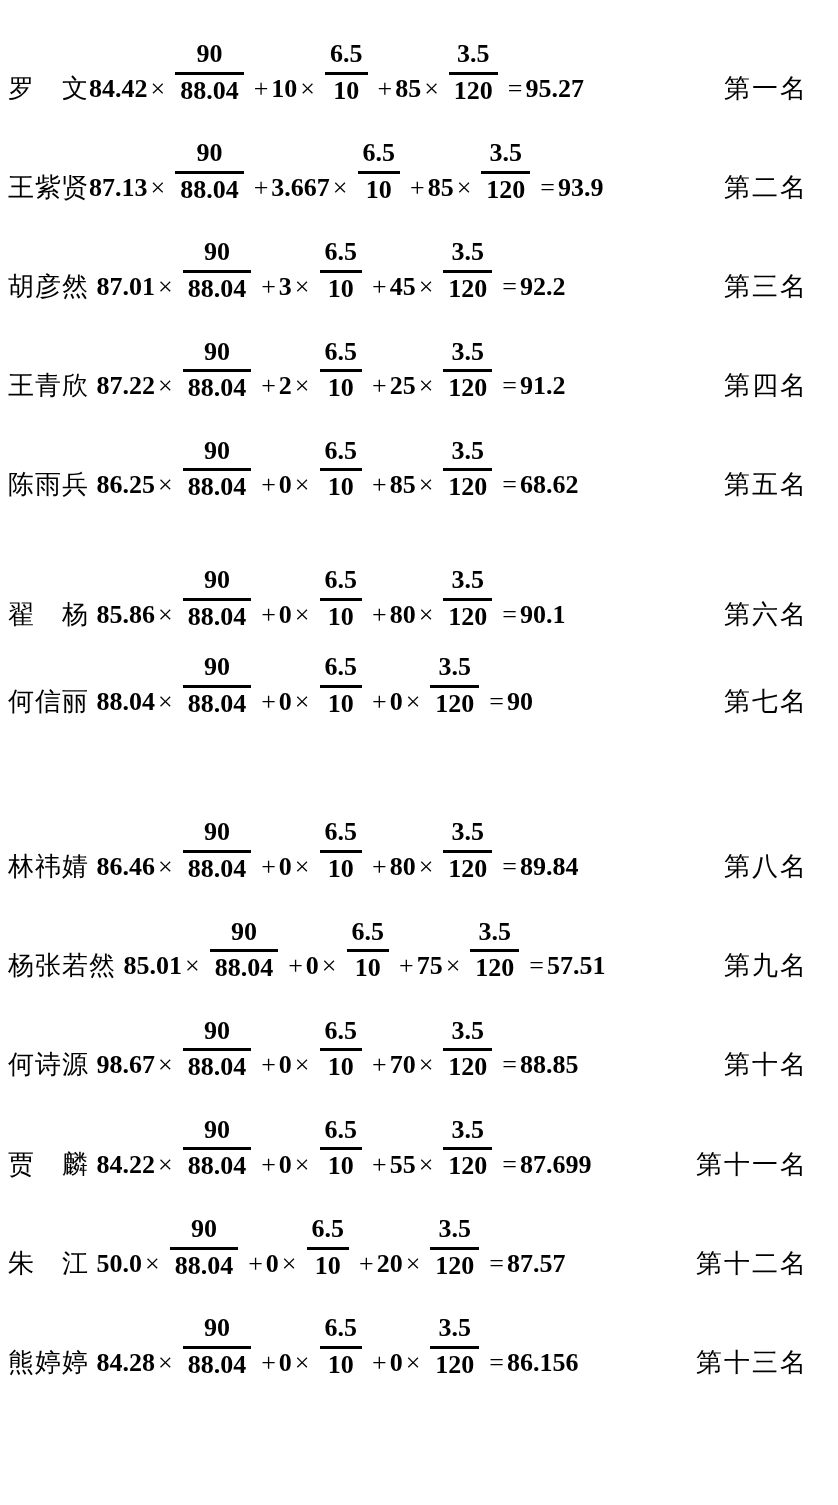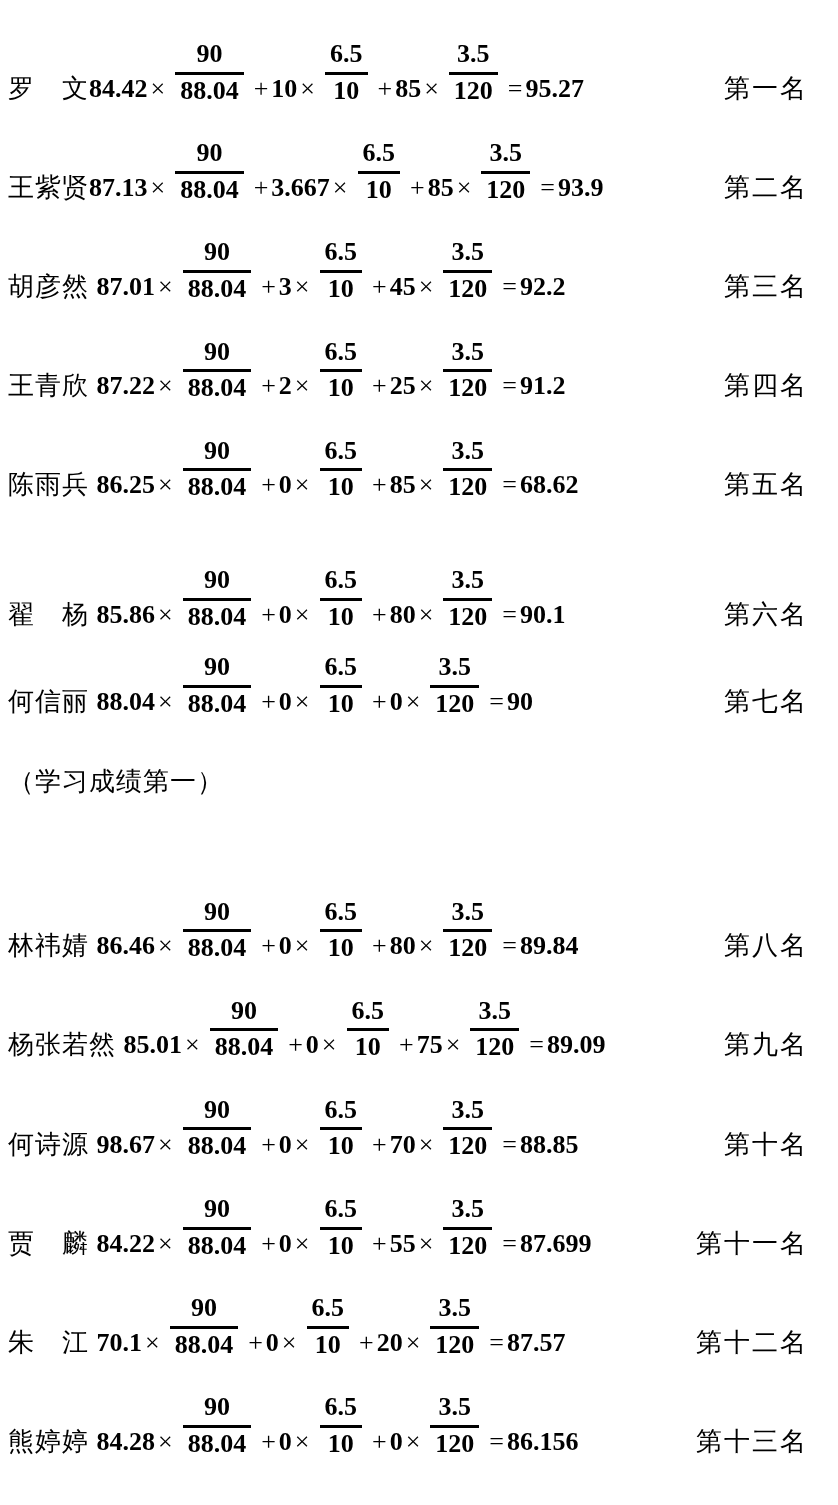--- a/index.html
+++ b/index.html
@@ -254,21 +254,20 @@
     <span class="sym">×</span>
     <span class="frac">
       <span class="num">3.5</span>
       <span class="den">120</span>
     </span>
     <span class="sym">=</span>
     <span class="val">90</span>
     <span class="rank">第七名</span>
   </div>
 </div>
-  <div class="note">（学习成绩第一）</div>
   <div class="rows" id="rows-bottom">
   <div class="row">
     <span class="name">林祎婧 </span>
     <span class="val">86.46</span>
     <span class="sym">×</span>
     <span class="frac">
       <span class="num">90</span>
       <span class="den">88.04</span>
     </span>
     <span class="sym">+</span>
@@ -306,21 +305,21 @@
       <span class="den">10</span>
     </span>
     <span class="sym">+</span>
     <span class="val">75</span>
     <span class="sym">×</span>
     <span class="frac">
       <span class="num">3.5</span>
       <span class="den">120</span>
     </span>
     <span class="sym">=</span>
-    <span class="val">89.09</span>
+    <span class="val">57.51</span>
     <span class="rank">第九名</span>
   </div>
 
   <div class="row">
     <span class="name">何诗源 </span>
     <span class="val">98.67</span>
     <span class="sym">×</span>
     <span class="frac">
       <span class="num">90</span>
       <span class="den">88.04</span>
@@ -366,21 +365,21 @@
       <span class="num">3.5</span>
       <span class="den">120</span>
     </span>
     <span class="sym">=</span>
     <span class="val">87.699</span>
     <span class="rank">第十一名</span>
   </div>
 
   <div class="row">
     <span class="name">朱　江 </span>
-    <span class="val">70.1</span>
+    <span class="val">50.0</span>
     <span class="sym">×</span>
     <span class="frac">
       <span class="num">90</span>
       <span class="den">88.04</span>
     </span>
     <span class="sym">+</span>
     <span class="val">0</span>
     <span class="sym">×</span>
     <span class="frac">
       <span class="num">6.5</span>

